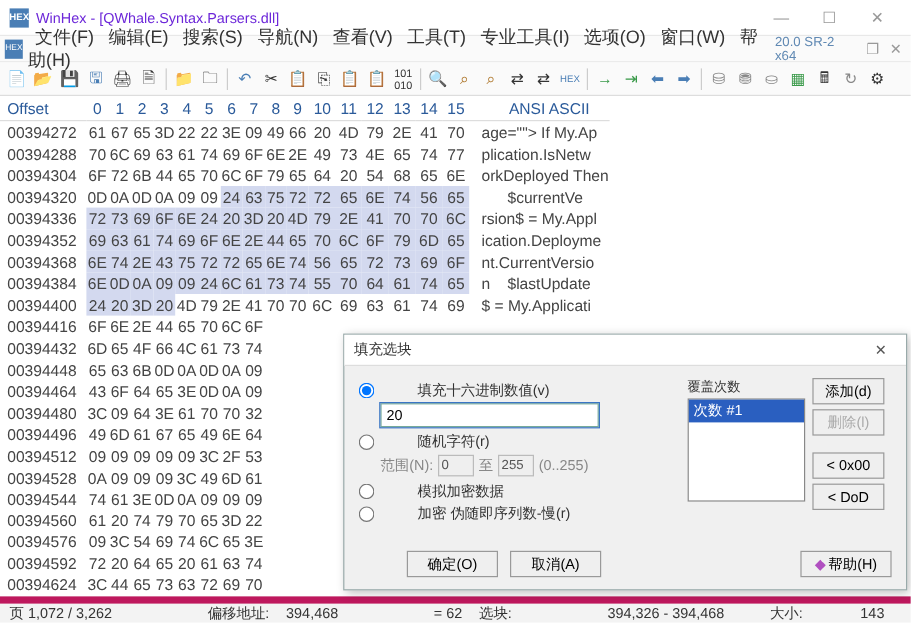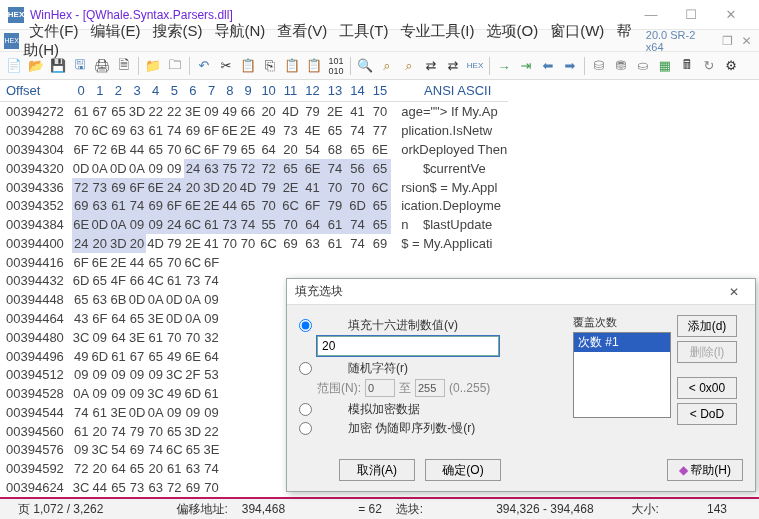--- a/index.html
+++ b/index.html
@@ -19,21 +19,21 @@
 .tbtn { width: 20px; height: 20px; display: inline-flex; align-items: center; justify-content: center; font-size: 13px; }
 .tsep { width: 1px; height: 18px; background: #ccc; margin: 0 2px; }
 .hex-area { display: flex; height: calc(100% - 30px - 22px - 28px - 22px); }
 .hex-table { border-collapse: collapse; font-family: Consolas, monospace; font-size: 13px; }
 .hex-table th { color: #2a5a9a; font-weight: normal; padding: 1px 4px; text-align: center; background: #fff; border-bottom: 1px solid #ddd; }
 .hex-table th.off-h { text-align: left; padding-left: 6px; }
 .hex-table td { padding: 0 1px; text-align: center; color: #444; }
 .off-col { color: #2a5a9a; padding: 0 8px 0 6px !important; text-align: left !important; }
 .ascii-col { text-align: left !important; padding-left: 10px !important; color: #444; white-space: pre; }
 .sel { background: #d3d9ef; }
-.status { position: absolute; bottom: 0; left: 0; right: 0; height: 22px; background: #f3f3f3; border-top: 2px solid #be185d; display: flex; align-items: center; font-size: 12px; padding: 0 18px; }
+.status { position: absolute; bottom: 0; left: 0; right: 0; height: 22px; background: #f3f3f3; border-top: 6px solid #be185d; display: flex; align-items: center; font-size: 12px; padding: 0 8px; }
 .status span { margin-right: 14px; }
 .status-spacer { flex: 1; }
 .dialog { position: absolute; left: 286px; top: 278px; width: 470px; height: 214px; background: #f0f0f0; border: 1px solid #9aa; box-shadow: 2px 2px 8px rgba(0,0,0,0.25); }
 .dlg-title { height: 26px; background: #fff; display: flex; align-items: center; padding: 0 8px; border-bottom: 1px solid #ddd; }
 .dlg-title-text { flex: 1; font-size: 12px; }
 .dlg-close { width: 26px; height: 20px; display: flex; align-items: center; justify-content: center; color: #555; }
 .dlg-body { padding: 10px 12px; display: flex; height: calc(100% - 26px - 42px); }
 .dlg-left { flex: 1; }
 .dlg-right { width: 170px; display: flex; gap: 6px; }
 .radio-row { display: flex; align-items: center; margin: 2px 0; font-size: 12px; gap: 32px; }
@@ -250,20 +250,40 @@
           <td class="sel">65</td>
           <td class="sel">70</td>
           <td class="sel">6C</td>
           <td class="sel">6F</td>
           <td class="sel">79</td>
           <td class="sel">6D</td>
           <td class="sel">65</td>
           <td class="ascii-col">ication.Deployme</td>
         </tr>
         <tr>
+          <td class="off-col">00394368</td>
+          <td class="sel">6E</td>
+          <td class="sel">74</td>
+          <td class="sel">2E</td>
+          <td class="sel">43</td>
+          <td class="sel">75</td>
+          <td class="sel">72</td>
+          <td class="sel">72</td>
+          <td class="sel">65</td>
+          <td class="sel">6E</td>
+          <td class="sel">74</td>
+          <td class="sel">56</td>
+          <td class="sel">65</td>
+          <td class="sel">72</td>
+          <td class="sel">73</td>
+          <td class="sel">69</td>
+          <td class="sel">6F</td>
+          <td class="ascii-col">nt.CurrentVersio</td>
+        </tr>
+        <tr>
           <td class="off-col">00394384</td>
           <td class="sel">6E</td>
           <td class="sel">0D</td>
           <td class="sel">0A</td>
           <td class="sel">09</td>
           <td class="sel">09</td>
           <td class="sel">24</td>
           <td class="sel">6C</td>
           <td class="sel">61</td>
           <td class="sel">73</td>
@@ -628,24 +648,24 @@
           </button>
         <button class="dlg-btn">
             <span>&lt; DoD</span>
           </button>
       </div>
     </div>
   </div>
   <div class="dlg-footer">
     <div style="width:30px;"></div>
     <button class="dlg-btn" style="min-width:76px;">
-        <span>取消(A)</span>
+        <span>确定(O)</span>
       </button>
     <button class="dlg-btn" style="min-width:76px;">
-        <span>确定(O)</span>
+        <span>取消(A)</span>
       </button>
     <span class="spacer"></span>
     <button class="dlg-btn" style="min-width:76px;">
         <span class="help-icon">◆</span>
         <span>帮助(H)</span>
       </button>
   </div>
 </div>
 
 </body></html>

